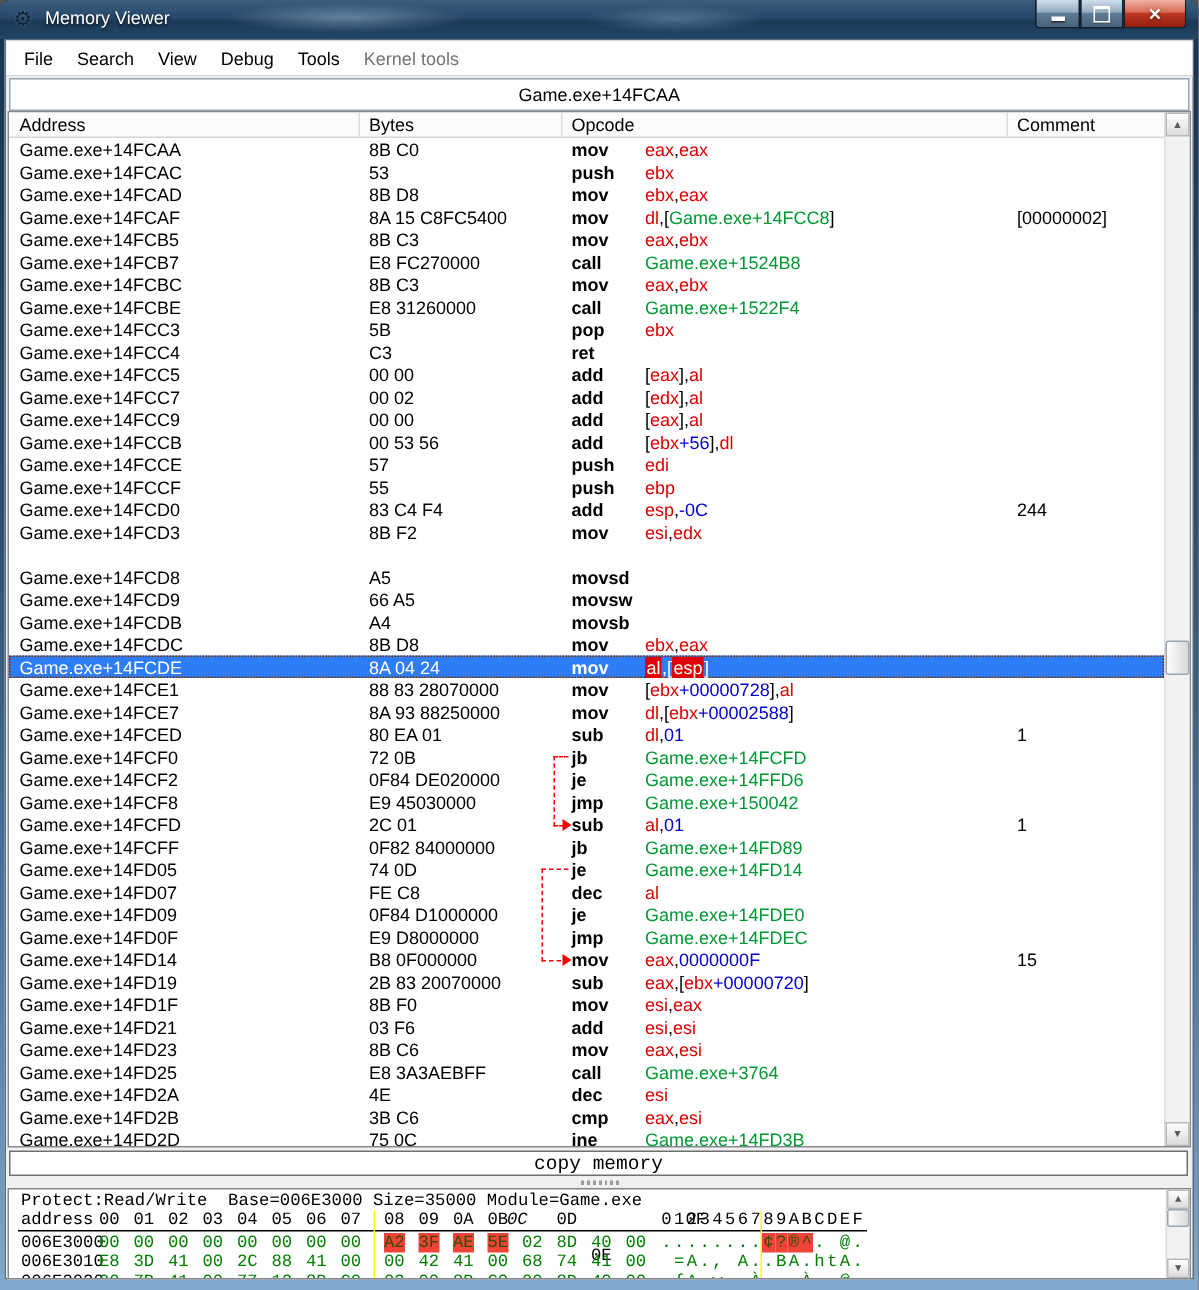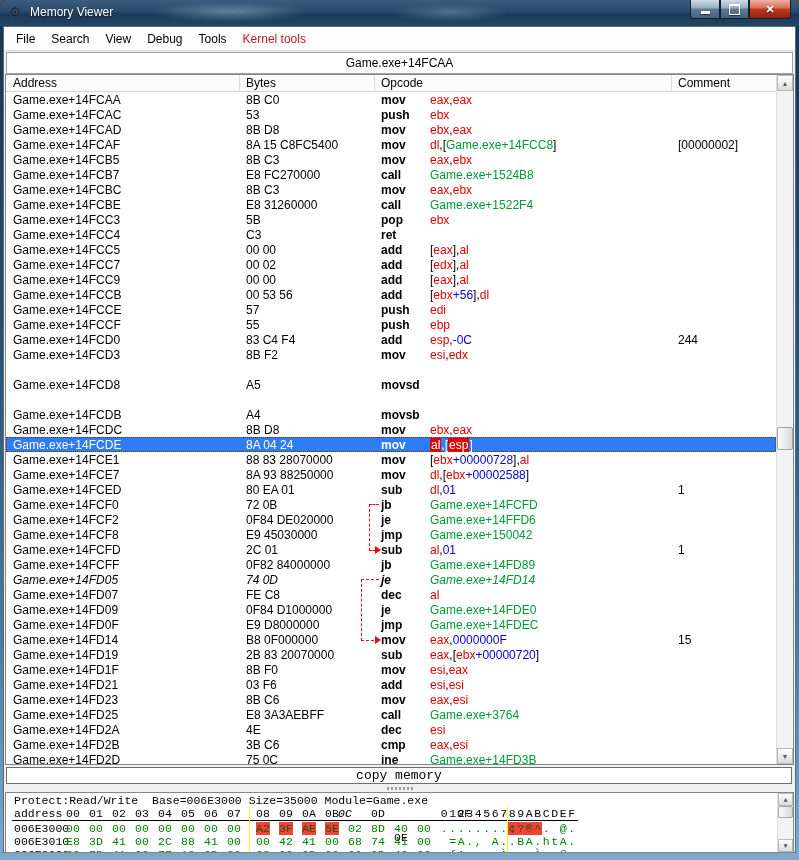--- a/index.html
+++ b/index.html
@@ -29,21 +29,21 @@
   .glyph-min{width:9px;height:3px;background:#fff;box-shadow:0 1px 1px rgba(0,0,0,.6);margin-top:6px;}
   .glyph-max{width:9px;height:8px;border:1px solid #fff;border-top:2px solid #fff;box-shadow:0 1px 1px rgba(0,0,0,.5);}
   .glyph-close{color:#fff;font-size:11px;font-weight:bold;text-shadow:0 1px 2px rgba(0,0,0,.6);}
   
   #client{position:absolute;left:3px;right:3px;top:26px;height:827px;background:#f0f0f0;
     border:1px solid #5c6b7a;box-sizing:border-box;}
   
   #menu-bar{position:absolute;left:0;right:0;top:0;height:23px;background:#fdfdfd;
     border-bottom:1px solid #d9d9d9;display:flex;align-items:center;padding-left:4px;}
   .menu-item{font-size:12px;color:#000;padding:3px 8px;cursor:default;}
-  .menu-item.disabled{color:#b91c1c;}
+  .menu-item.disabled{color:#737373;}
   
   #address-panel{position:absolute;left:2px;right:2px;top:25px;height:20px;background:#fff;
     border:1px solid #97a4b1;display:flex;align-items:center;justify-content:center;
     font-size:12px;color:#000;}
   
   #disasm{position:absolute;left:1px;right:1px;top:47px;height:691px;background:#fff;
     border:1px solid #828790;box-sizing:border-box;}
   #disasm-header{position:absolute;left:0;right:17px;top:0;height:16px;background:#fbfbfb;
     border-bottom:1px solid #d5d5d5;font-size:12px;color:#000;}
   #disasm-header span{position:absolute;top:1px;}
@@ -158,32 +158,33 @@
           <div class="row" style="top: 135px;"><span class="a">Game.exe+14FCC4</span><span class="b">C3</span><span class="m">ret</span><span class="o"></span></div>
           <div class="row" style="top: 150px;"><span class="a">Game.exe+14FCC5</span><span class="b">00 00</span><span class="m">add</span><span class="o"><span class="seg-p">[</span><span class="seg-r">eax</span><span class="seg-p">],</span><span class="seg-r">al</span></span></div>
           <div class="row" style="top: 165px;"><span class="a">Game.exe+14FCC7</span><span class="b">00 02</span><span class="m">add</span><span class="o"><span class="seg-p">[</span><span class="seg-r">edx</span><span class="seg-p">],</span><span class="seg-r">al</span></span></div>
           <div class="row" style="top: 180px;"><span class="a">Game.exe+14FCC9</span><span class="b">00 00</span><span class="m">add</span><span class="o"><span class="seg-p">[</span><span class="seg-r">eax</span><span class="seg-p">],</span><span class="seg-r">al</span></span></div>
           <div class="row" style="top: 195px; padding-left: 44px;"><span class="a">Game.exe+14FCCB</span><span class="b">00 53 56</span><span class="m">add</span><span class="o"><span class="seg-p">[</span><span class="seg-r">ebx</span><span class="seg-n">+56</span><span class="seg-p">],</span><span class="seg-r">dl</span></span></div>
           <div class="row" style="top: 210px;"><span class="a">Game.exe+14FCCE</span><span class="b">57</span><span class="m">push</span><span class="o"><span class="seg-r">edi</span></span></div>
           <div class="row" style="top: 225px;"><span class="a">Game.exe+14FCCF</span><span class="b">55</span><span class="m">push</span><span class="o"><span class="seg-r">ebp</span></span></div>
           <div class="row" style="top: 240px;"><span class="a">Game.exe+14FCD0</span><span class="b">83 C4 F4</span><span class="m">add</span><span class="o"><span class="seg-r">esp</span><span class="seg-p">,</span><span class="seg-n">-0C</span></span><span class="c">244</span></div>
           <div class="row" style="top: 255px;"><span class="a">Game.exe+14FCD3</span><span class="b">8B F2</span><span class="m">mov</span><span class="o"><span class="seg-r">esi</span><span class="seg-p">,</span><span class="seg-r">edx</span></span></div>
           <div class="row" style="top: 285px;"><span class="a">Game.exe+14FCD8</span><span class="b">A5</span><span class="m">movsd</span><span class="o"></span></div>
+          <div class="row" style="top: 300px;"><span class="a">Game.exe+14FCD9</span><span class="b">66 A5</span><span class="m">movsw</span><span class="o"></span></div>
           <div class="row" style="top: 315px;"><span class="a">Game.exe+14FCDB</span><span class="b">A4</span><span class="m">movsb</span><span class="o"></span></div>
           <div class="row" style="top: 330px;"><span class="a">Game.exe+14FCDC</span><span class="b">8B D8</span><span class="m">mov</span><span class="o"><span class="seg-r">ebx</span><span class="seg-p">,</span><span class="seg-r">eax</span></span></div>
           <div class="row sel" style="top: 345px;"><span class="a">Game.exe+14FCDE</span><span class="b">8A 04 24</span><span class="m">mov</span><span class="o"><span class="seg-r">al</span><span class="seg-p">,[</span><span class="seg-r">esp</span><span class="seg-p">]</span></span></div>
           <div class="row" style="top: 360px;"><span class="a">Game.exe+14FCE1</span><span class="b">88 83 28070000</span><span class="m">mov</span><span class="o"><span class="seg-p">[</span><span class="seg-r">ebx</span><span class="seg-n">+00000728</span><span class="seg-p">],</span><span class="seg-r">al</span></span></div>
           <div class="row" style="top: 375px;"><span class="a">Game.exe+14FCE7</span><span class="b">8A 93 88250000</span><span class="m">mov</span><span class="o"><span class="seg-r">dl</span><span class="seg-p">,[</span><span class="seg-r">ebx</span><span class="seg-n">+00002588</span><span class="seg-p">]</span></span></div>
           <div class="row" style="top: 390px;"><span class="a">Game.exe+14FCED</span><span class="b">80 EA 01</span><span class="m">sub</span><span class="o"><span class="seg-r">dl</span><span class="seg-p">,</span><span class="seg-n">01</span></span><span class="c">1</span></div>
           <div class="row" style="top: 405px; padding-left: 32px;"><span class="a">Game.exe+14FCF0</span><span class="b">72 0B</span><span class="m">jb</span><span class="o"><span class="seg-g">Game.exe+14FCFD</span></span></div>
           <div class="row" style="top: 420px;"><span class="a">Game.exe+14FCF2</span><span class="b">0F84 DE020000</span><span class="m">je</span><span class="o"><span class="seg-g">Game.exe+14FFD6</span></span></div>
           <div class="row" style="top: 435px;"><span class="a">Game.exe+14FCF8</span><span class="b">E9 45030000</span><span class="m">jmp</span><span class="o"><span class="seg-g">Game.exe+150042</span></span></div>
           <div class="row" style="top: 450px;"><span class="a">Game.exe+14FCFD</span><span class="b">2C 01</span><span class="m">sub</span><span class="o"><span class="seg-r">al</span><span class="seg-p">,</span><span class="seg-n">01</span></span><span class="c">1</span></div>
           <div class="row" style="top: 465px;"><span class="a">Game.exe+14FCFF</span><span class="b">0F82 84000000</span><span class="m">jb</span><span class="o"><span class="seg-g">Game.exe+14FD89</span></span></div>
-          <div class="row" style="top: 480px; font-style: italic;"><span class="a">Game.exe+14FD05</span><span class="b">74 0D</span><span class="m">je</span><span class="o"><span class="seg-g">Game.exe+14FD14</span></span></div>
+          <div class="row" style="top: 480px;"><span class="a">Game.exe+14FD05</span><span class="b">74 0D</span><span class="m">je</span><span class="o"><span class="seg-g">Game.exe+14FD14</span></span></div>
           <div class="row" style="top: 495px;"><span class="a">Game.exe+14FD07</span><span class="b">FE C8</span><span class="m">dec</span><span class="o"><span class="seg-r">al</span></span></div>
           <div class="row" style="top: 510px;"><span class="a">Game.exe+14FD09</span><span class="b">0F84 D1000000</span><span class="m">je</span><span class="o"><span class="seg-g">Game.exe+14FDE0</span></span></div>
           <div class="row" style="top: 525px;"><span class="a">Game.exe+14FD0F</span><span class="b">E9 D8000000</span><span class="m">jmp</span><span class="o"><span class="seg-g">Game.exe+14FDEC</span></span></div>
           <div class="row" style="top: 540px;"><span class="a">Game.exe+14FD14</span><span class="b">B8 0F000000</span><span class="m">mov</span><span class="o"><span class="seg-r">eax</span><span class="seg-p">,</span><span class="seg-n">0000000F</span></span><span class="c">15</span></div>
           <div class="row" style="top: 555px;"><span class="a">Game.exe+14FD19</span><span class="b">2B 83 20070000</span><span class="m">sub</span><span class="o"><span class="seg-r">eax</span><span class="seg-p">,[</span><span class="seg-r">ebx</span><span class="seg-n">+00000720</span><span class="seg-p">]</span></span></div>
           <div class="row" style="top: 570px;"><span class="a">Game.exe+14FD1F</span><span class="b">8B F0</span><span class="m">mov</span><span class="o"><span class="seg-r">esi</span><span class="seg-p">,</span><span class="seg-r">eax</span></span></div>
           <div class="row" style="top: 585px;"><span class="a">Game.exe+14FD21</span><span class="b">03 F6</span><span class="m">add</span><span class="o"><span class="seg-r">esi</span><span class="seg-p">,</span><span class="seg-r">esi</span></span></div>
           <div class="row" style="top: 600px;"><span class="a">Game.exe+14FD23</span><span class="b">8B C6</span><span class="m">mov</span><span class="o"><span class="seg-r">eax</span><span class="seg-p">,</span><span class="seg-r">esi</span></span></div>
           <div class="row" style="top: 615px;"><span class="a">Game.exe+14FD25</span><span class="b">E8 3A3AEBFF</span><span class="m">call</span><span class="o"><span class="seg-g">Game.exe+3764</span></span></div>
           <div class="row" style="top: 630px;"><span class="a">Game.exe+14FD2A</span><span class="b">4E</span><span class="m">dec</span><span class="o"><span class="seg-r">esi</span></span></div>

